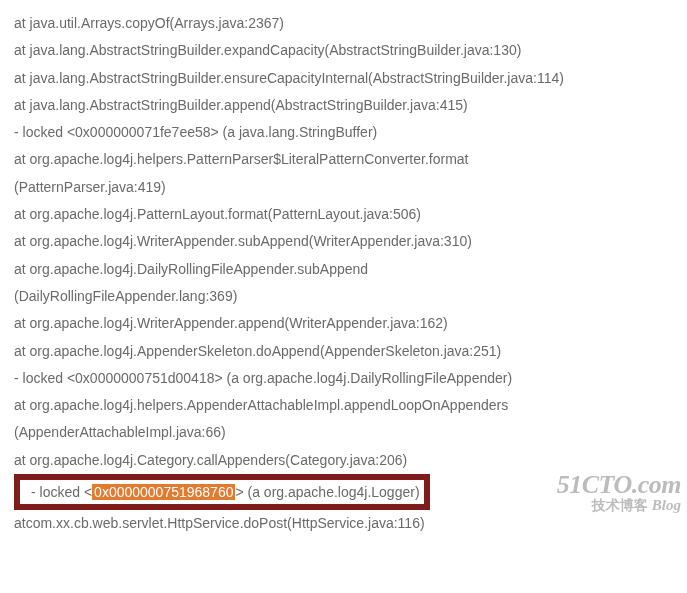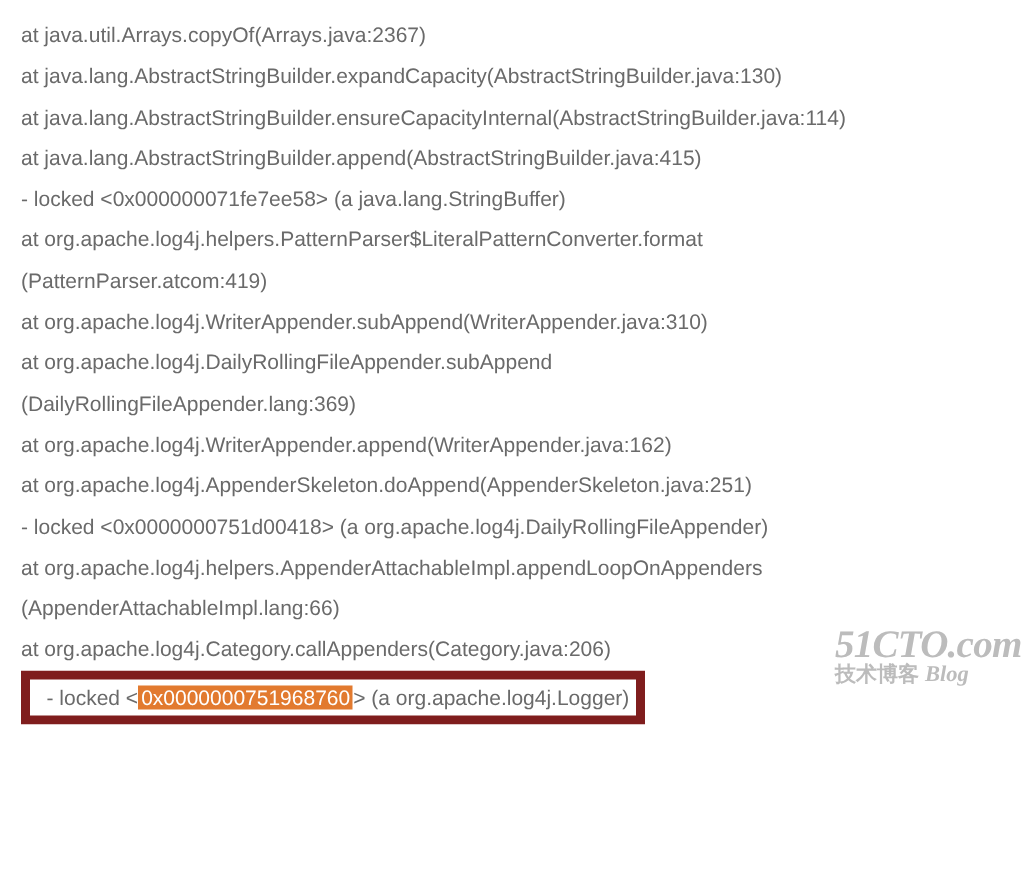--- a/index.html
+++ b/index.html
@@ -25,20 +25,21 @@
   }
   .hl {
     background: #e27a2f;
     color: #ffffff;
     padding: 0 2px;
   }
   .watermark {
     position: absolute;
     right: 6px;
     bottom: 34px;
+    text-align: right;
     color: #bcbcbc;
     font-family: Georgia, "Times New Roman", serif;
     line-height: 1.05;
     pointer-events: none;
     user-select: none;
   }
   .watermark .top {
     font-size: 26px;
     font-weight: bold;
     font-style: italic;
@@ -58,35 +59,37 @@
 </head>
 <body>
 
 <div>
   <div class="line">at java.util.Arrays.copyOf(Arrays.java:2367)</div>
   <div class="line">at java.lang.AbstractStringBuilder.expandCapacity(AbstractStringBuilder.java:130)</div>
   <div class="line">at java.lang.AbstractStringBuilder.ensureCapacityInternal(AbstractStringBuilder.java:114)</div>
   <div class="line">at java.lang.AbstractStringBuilder.append(AbstractStringBuilder.java:415)</div>
   <div class="line">- locked &lt;0x000000071fe7ee58&gt; (a java.lang.StringBuffer)</div>
   <div class="line">at org.apache.log4j.helpers.PatternParser$LiteralPatternConverter.format</div>
-  <div class="line">(PatternParser.atcom:419)</div>
+  <div class="line">(PatternParser.java:419)</div>
+  <div class="line">at org.apache.log4j.PatternLayout.format(PatternLayout.java:506)</div>
   <div class="line">at org.apache.log4j.WriterAppender.subAppend(WriterAppender.java:310)</div>
   <div class="line">at org.apache.log4j.DailyRollingFileAppender.subAppend</div>
   <div class="line">(DailyRollingFileAppender.lang:369)</div>
   <div class="line">at org.apache.log4j.WriterAppender.append(WriterAppender.java:162)</div>
   <div class="line">at org.apache.log4j.AppenderSkeleton.doAppend(AppenderSkeleton.java:251)</div>
   <div class="line">- locked &lt;0x0000000751d00418&gt; (a org.apache.log4j.DailyRollingFileAppender)</div>
   <div class="line">at org.apache.log4j.helpers.AppenderAttachableImpl.appendLoopOnAppenders</div>
-  <div class="line">(AppenderAttachableImpl.lang:66)</div>
+  <div class="line">(AppenderAttachableImpl.java:66)</div>
   <div class="line">at org.apache.log4j.Category.callAppenders(Category.java:206)</div>
 
   <div class="line">
     <span class="hl-box"><span> - locked &lt;</span><span class="hl">0x0000000751968760</span><span>&gt; (a org.apache.log4j.Logger) </span></span>
   </div>
 
+  <div class="line">atcom.xx.cb.web.servlet.HttpService.doPost(HttpService.java:116)</div>
 </div>
 
 <div class="watermark">
   <div class="top">51CTO.com</div>
   <div class="bot">
     <span>技术博客</span><span class="blog">Blog</span>
   </div>
 </div>
 
 </body></html>

